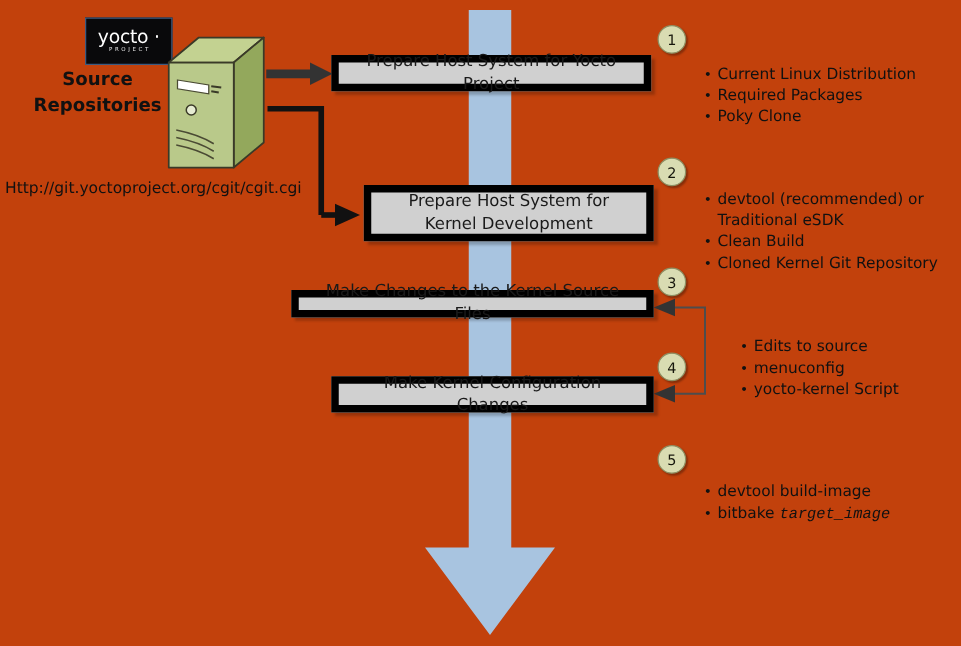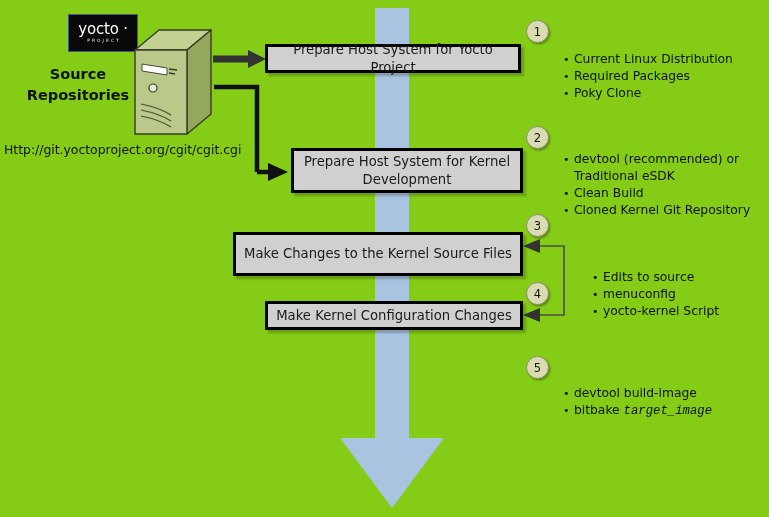--- a/index.html
+++ b/index.html
@@ -9,21 +9,21 @@
   }
   body {
     font-family: "DejaVu Sans", "Liberation Sans", sans-serif;
     color: #1a1a1a;
   }
   #canvas {
     position: relative;
     width: 769px;
     height: 517px;
     overflow: hidden;
-    background: #84cc16;
+    background: #c2410c;
   }
   .abs { position: absolute; }
 
   
   #flow-arrow {
     left: 0; top: 0;
     width: 769px; height: 517px;
     pointer-events: none;
   }
 
@@ -49,56 +49,56 @@
   #yocto-logo .subword {
     color: #e8e8e8;
     font-size: 4.4px;
     letter-spacing: 2.1px;
     margin-top: 2px;
     padding-left: 2px;
   }
 
   
   #source-repo-label {
-    left: 18px; top: 64px;
+    left: 18px; top: 54px;
     width: 120px;
     text-align: center;
     font-weight: bold;
     font-size: 14.5px;
     line-height: 21px;
     color: #111111;
   }
   #repo-url {
     left: 4px; top: 142px;
     font-size: 12.4px;
     color: #111111;
     white-space: nowrap;
   }
 
   
   #server-icon { left: 131px; top: 28px; width: 84px; height: 110px; }
 
   
   .proc-box {
     background: #d0d0d0;
-    border: 3px solid #000000;
+    border: 6px solid #000000;
     box-sizing: border-box;
     box-shadow: 3px 3px 2px rgba(0,0,0,0.22);
     display: flex;
     align-items: center;
     justify-content: center;
     text-align: center;
     font-size: 13.2px;
     line-height: 18px;
     color: #1a1a1a;
     padding: 0 8px;
   }
   #box-1 { left: 265px; top: 44px;  width: 256px; height: 29px; }
   #box-2 { left: 291px; top: 148px; width: 232px; height: 45px; }
-  #box-3 { left: 233px; top: 232px; width: 290px; height: 44px; }
+  #box-3 { left: 233px; top: 232px; width: 290px; height: 22px; }
   #box-4 { left: 265px; top: 301px; width: 258px; height: 29px; }
   #box-5 { left: 265px; top: 378px; width: 258px; height: 29px; }
 
   
   .step-circle {
     width: 23px; height: 23px;
     border-radius: 50%;
     background: #d9dcb2;
     border: 1px solid #8d8f63;
     box-shadow: 1.5px 1.5px 1.5px rgba(0,0,0,0.30);

